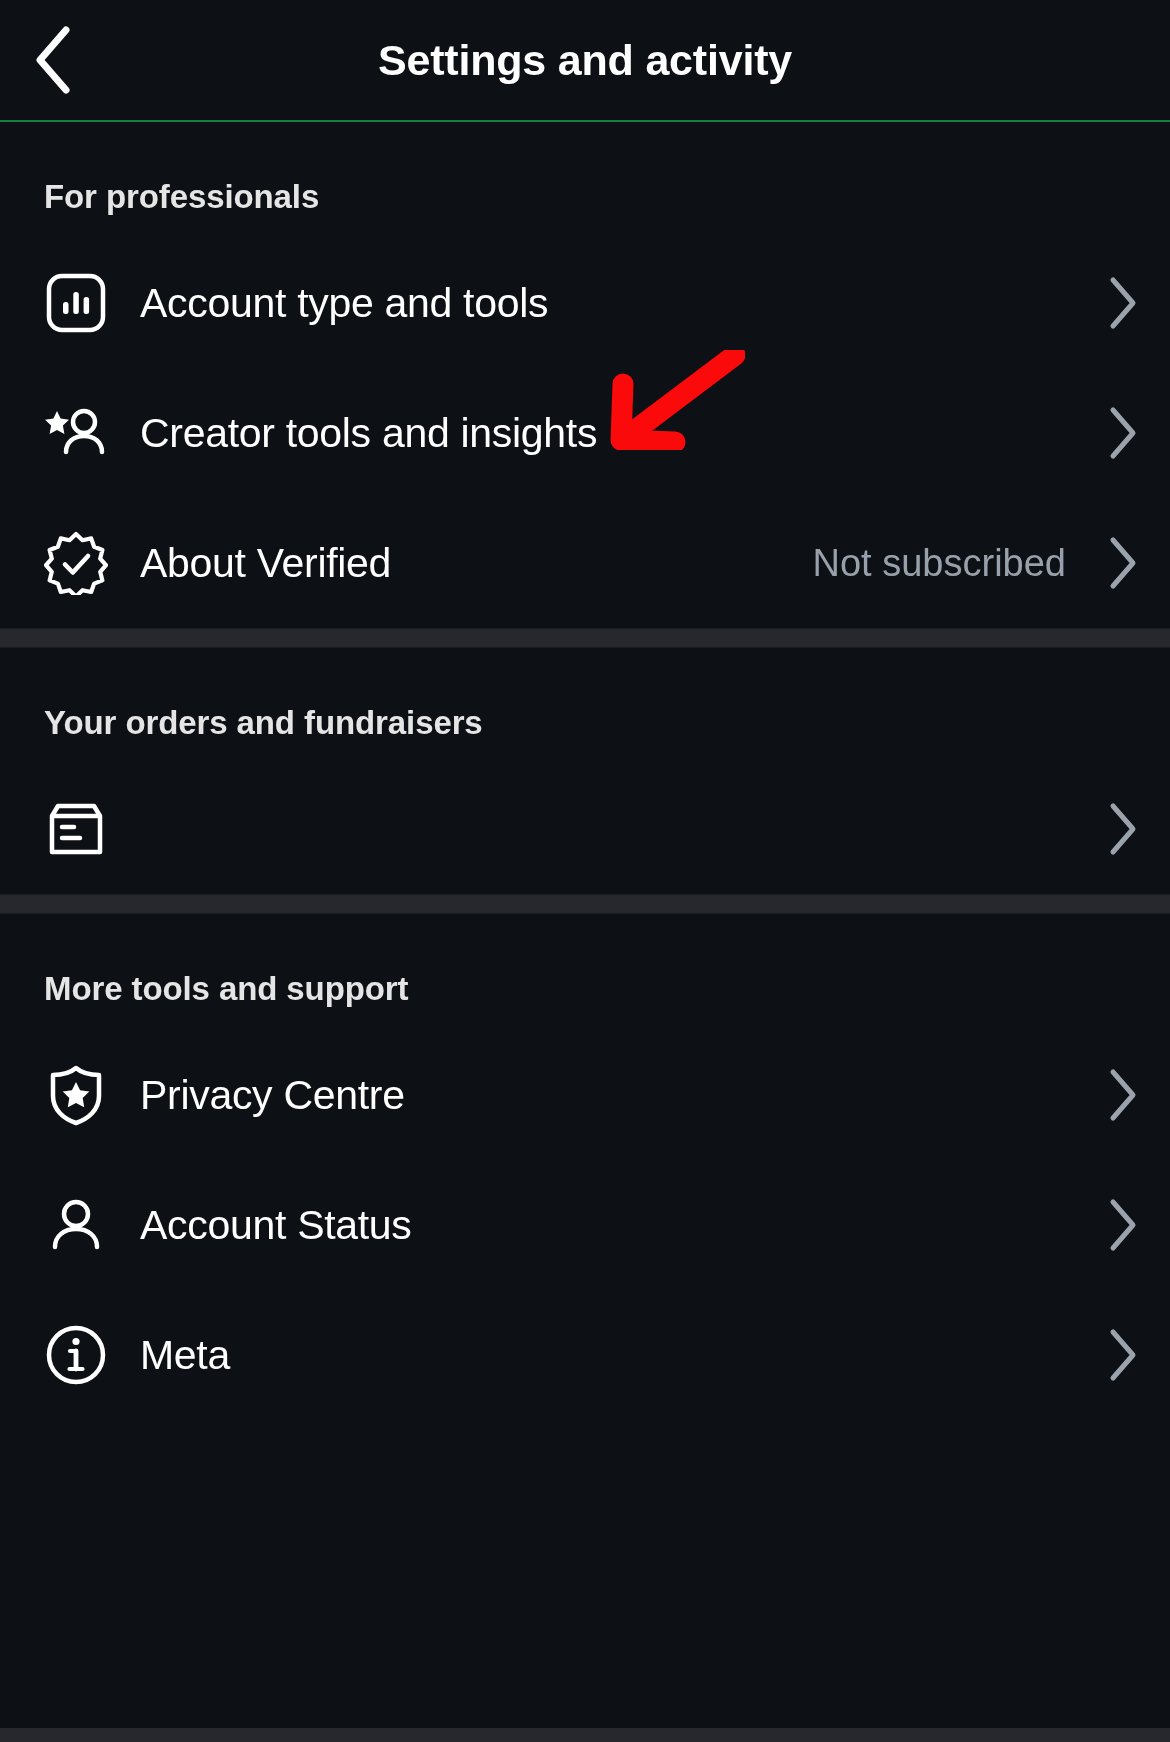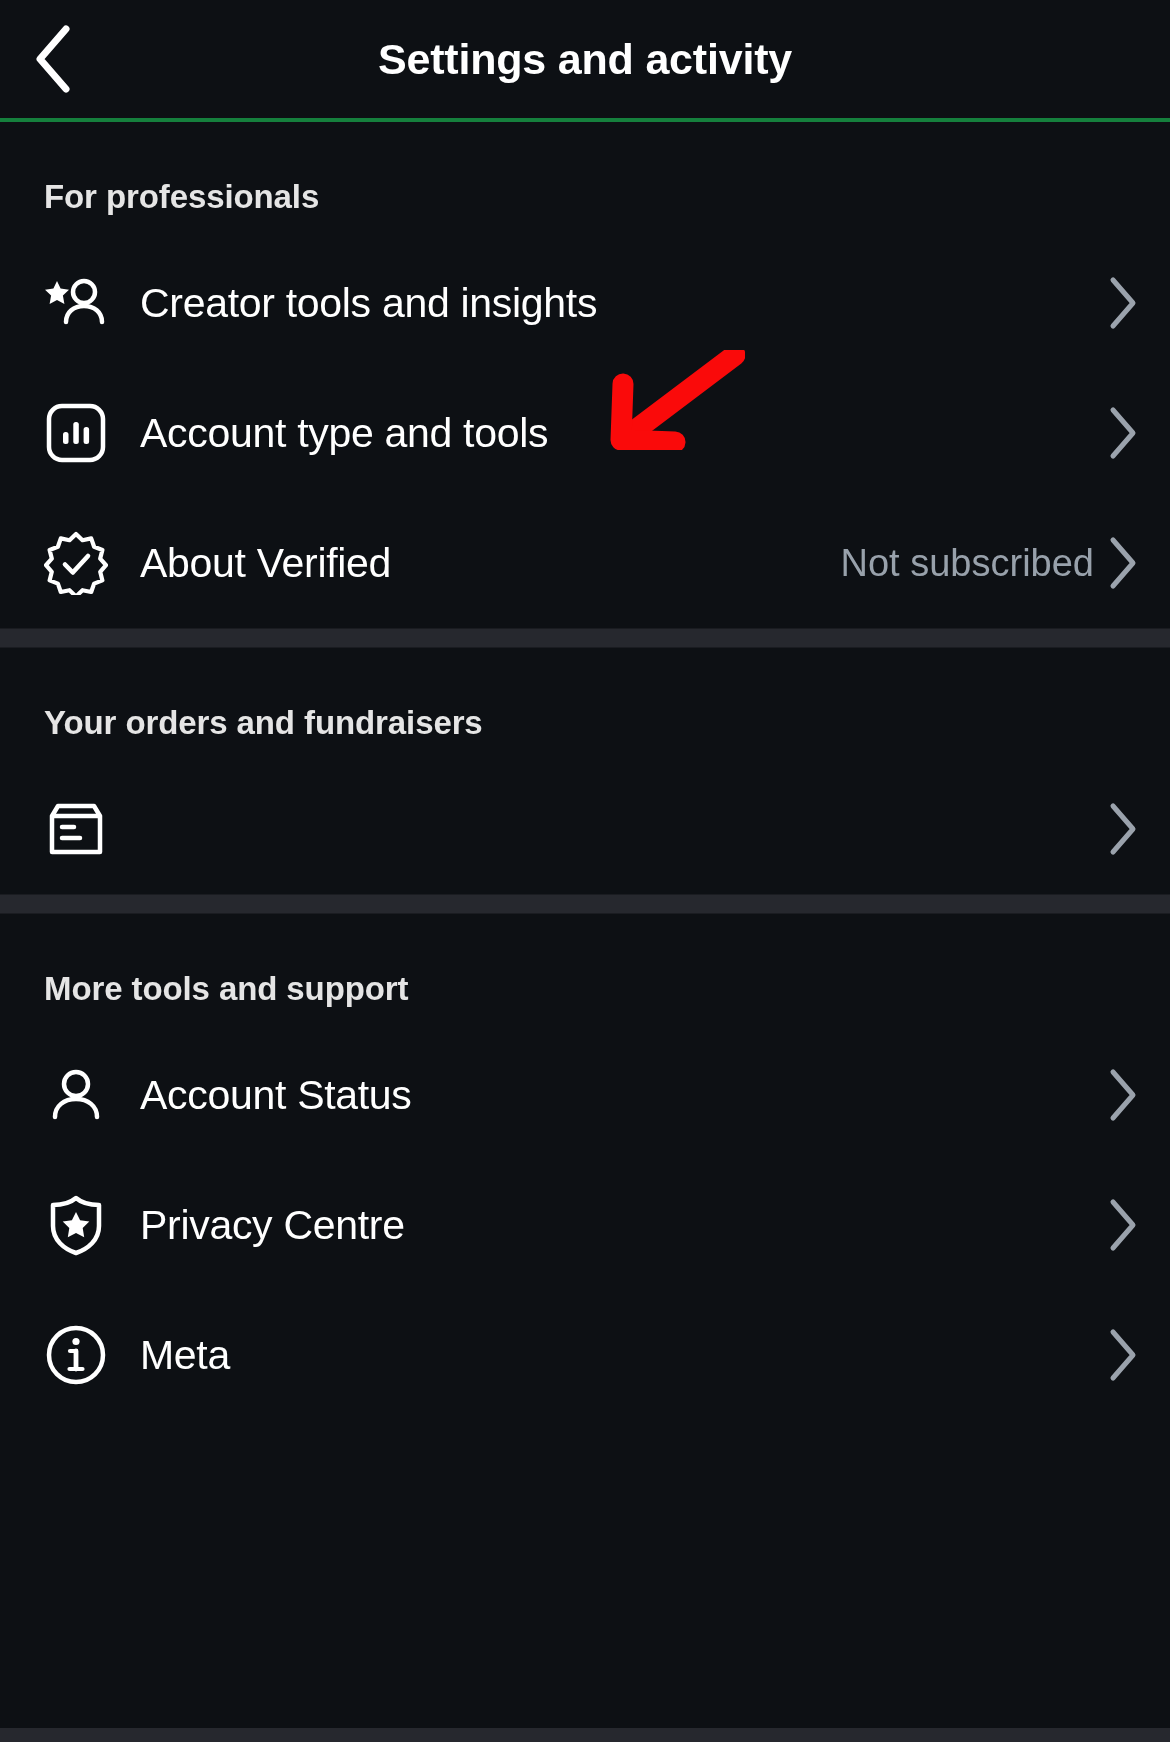--- a/index.html
+++ b/index.html
@@ -15,21 +15,21 @@
     background:#0d1014;
   }
 
   
   .header {
     position:relative;
     height:122px;
     background:#0d1014;
     display:flex;
     align-items:center;
-    border-bottom:4px solid #15803d;
+    border-bottom:2px solid #15803d;
   }
   .back-btn {
     position:absolute;
     left:18px; top:50%;
     transform:translateY(-50%);
     width:72px; height:72px;
     display:flex; align-items:center; justify-content:center;
     cursor:pointer;
   }
   .back-btn svg { display:block; }
@@ -77,21 +77,21 @@
   .row-label {
     color:#ffffff;
     font-size:41px;
     letter-spacing:-0.3px;
     white-space:nowrap;
   }
   .row-spacer { flex:1 1 auto; }
   .row-value {
     color:#98a1ab;
     font-size:38px;
-    margin-right:12px;
+    margin-right:40px;
     white-space:nowrap;
   }
   .chevron {
     width:34px; height:54px;
     flex:0 0 34px;
     display:flex; align-items:center; justify-content:center;
   }
   .chevron svg { display:block; }
 
   
@@ -126,44 +126,44 @@
     </div>
     <div class="header-title">Settings and activity</div>
   </div>
 
   <div class="section">
     <div class="section-header">For professionals</div>
 
     <div class="row">
       <div class="row-icon">
         <svg width="64" height="64" viewBox="0 0 64 64" fill="none">
-          <circle cx="40" cy="21" r="11" stroke="#ffffff" stroke-width="4.5"></circle>
-          <path d="M22 51 c0 -10 8 -16 18 -16 c10 0 18 6 18 16" stroke="#ffffff" stroke-width="4.5" stroke-linecap="round"></path>
-          <path d="M13 10 L16.6 17.6 L25 18.8 L18.9 24.6 L20.4 33 L13 29 L5.6 33 L7.1 24.6 L1 18.8 L9.4 17.6 Z" fill="#ffffff"></path>
-        </svg>
-      </div>
-      <div class="row-label">Creator tools and insights</div>
-      <div class="row-spacer"></div>
-      <div class="chevron">
-        <svg width="34" height="54" viewBox="0 0 34 54" fill="none">
-          <path d="M7 4 L27 27 L7 50" stroke="#9aa2ac" stroke-width="5" stroke-linecap="round" stroke-linejoin="round"></path>
-        </svg>
-      </div>
-    </div>
-
-    <div class="row">
-      <div class="row-icon">
-        <svg width="64" height="64" viewBox="0 0 64 64" fill="none">
           <rect x="5" y="5" width="54" height="54" rx="13" stroke="#ffffff" stroke-width="4.5"></rect>
           <rect x="19" y="31" width="5.5" height="12" rx="2.5" fill="#ffffff"></rect>
           <rect x="29.3" y="21" width="5.5" height="22" rx="2.5" fill="#ffffff"></rect>
           <rect x="39.6" y="26" width="5.5" height="17" rx="2.5" fill="#ffffff"></rect>
         </svg>
       </div>
       <div class="row-label">Account type and tools</div>
+      <div class="row-spacer"></div>
+      <div class="chevron">
+        <svg width="34" height="54" viewBox="0 0 34 54" fill="none">
+          <path d="M7 4 L27 27 L7 50" stroke="#9aa2ac" stroke-width="5" stroke-linecap="round" stroke-linejoin="round"></path>
+        </svg>
+      </div>
+    </div>
+
+    <div class="row">
+      <div class="row-icon">
+        <svg width="64" height="64" viewBox="0 0 64 64" fill="none">
+          <circle cx="40" cy="21" r="11" stroke="#ffffff" stroke-width="4.5"></circle>
+          <path d="M22 51 c0 -10 8 -16 18 -16 c10 0 18 6 18 16" stroke="#ffffff" stroke-width="4.5" stroke-linecap="round"></path>
+          <path d="M13 10 L16.6 17.6 L25 18.8 L18.9 24.6 L20.4 33 L13 29 L5.6 33 L7.1 24.6 L1 18.8 L9.4 17.6 Z" fill="#ffffff"></path>
+        </svg>
+      </div>
+      <div class="row-label">Creator tools and insights</div>
       <div class="row-spacer"></div>
       <div class="chevron">
         <svg width="34" height="54" viewBox="0 0 34 54" fill="none">
           <path d="M7 4 L27 27 L7 50" stroke="#9aa2ac" stroke-width="5" stroke-linecap="round" stroke-linejoin="round"></path>
         </svg>
       </div>
     </div>
 
     <div class="row">
       <div class="row-icon">
@@ -211,41 +211,41 @@
 
   <div class="divider"></div>
 
   <div class="section">
     <div class="section-header">More tools and support</div>
 
 
     <div class="row">
       <div class="row-icon">
         <svg width="64" height="64" viewBox="0 0 64 64" fill="none">
+          <path d="M32 5 C25 11 16 12 9 12 L9 33 C9 47 20 56 32 60 C44 56 55 47 55 33 L55 12 C48 12 39 11 32 5 Z" stroke="#ffffff" stroke-width="4.5" stroke-linejoin="round"></path>
+          <path d="M32 19 L36.1 27.3 L45.3 28.6 L38.7 35.1 L40.2 44.2 L32 39.9 L23.8 44.2 L25.3 35.1 L18.7 28.6 L27.9 27.3 Z" fill="#ffffff"></path>
+        </svg>
+      </div>
+      <div class="row-label">Privacy Centre</div>
+      <div class="row-spacer"></div>
+      <div class="chevron">
+        <svg width="34" height="54" viewBox="0 0 34 54" fill="none">
+          <path d="M7 4 L27 27 L7 50" stroke="#9aa2ac" stroke-width="5" stroke-linecap="round" stroke-linejoin="round"></path>
+        </svg>
+      </div>
+    </div>
+
+    <div class="row">
+      <div class="row-icon">
+        <svg width="64" height="64" viewBox="0 0 64 64" fill="none">
           <circle cx="32" cy="21" r="12" stroke="#ffffff" stroke-width="4.5"></circle>
           <path d="M11 54 c0 -11 9 -18 21 -18 c12 0 21 7 21 18" stroke="#ffffff" stroke-width="4.5" stroke-linecap="round"></path>
         </svg>
       </div>
       <div class="row-label">Account Status</div>
-      <div class="row-spacer"></div>
-      <div class="chevron">
-        <svg width="34" height="54" viewBox="0 0 34 54" fill="none">
-          <path d="M7 4 L27 27 L7 50" stroke="#9aa2ac" stroke-width="5" stroke-linecap="round" stroke-linejoin="round"></path>
-        </svg>
-      </div>
-    </div>
-
-    <div class="row">
-      <div class="row-icon">
-        <svg width="64" height="64" viewBox="0 0 64 64" fill="none">
-          <path d="M32 5 C25 11 16 12 9 12 L9 33 C9 47 20 56 32 60 C44 56 55 47 55 33 L55 12 C48 12 39 11 32 5 Z" stroke="#ffffff" stroke-width="4.5" stroke-linejoin="round"></path>
-          <path d="M32 19 L36.1 27.3 L45.3 28.6 L38.7 35.1 L40.2 44.2 L32 39.9 L23.8 44.2 L25.3 35.1 L18.7 28.6 L27.9 27.3 Z" fill="#ffffff"></path>
-        </svg>
-      </div>
-      <div class="row-label">Privacy Centre</div>
       <div class="row-spacer"></div>
       <div class="chevron">
         <svg width="34" height="54" viewBox="0 0 34 54" fill="none">
           <path d="M7 4 L27 27 L7 50" stroke="#9aa2ac" stroke-width="5" stroke-linecap="round" stroke-linejoin="round"></path>
         </svg>
       </div>
     </div>
 
     <div class="row">
       <div class="row-icon">

